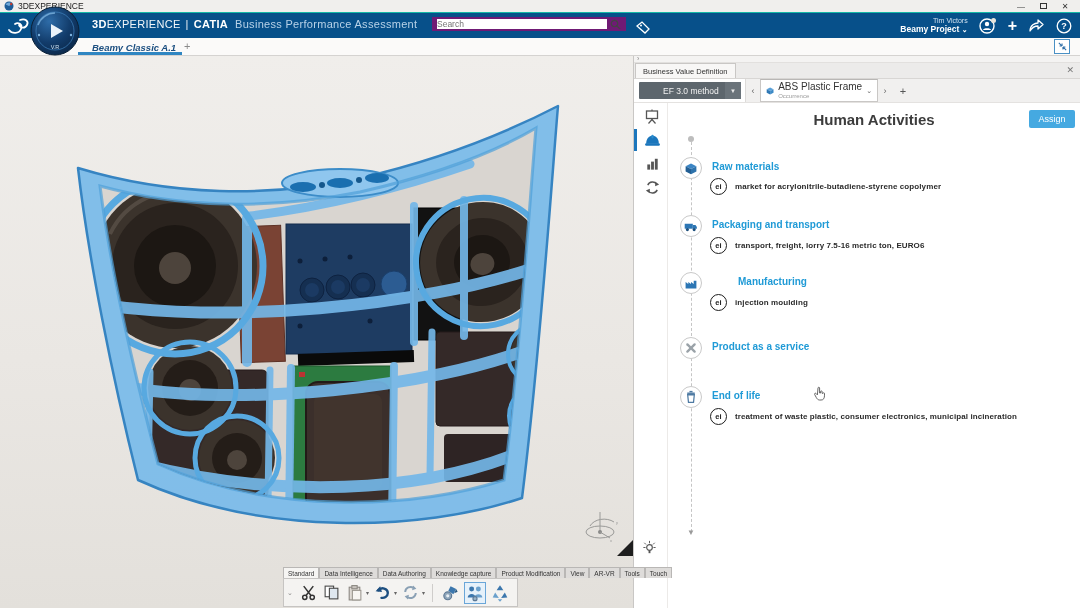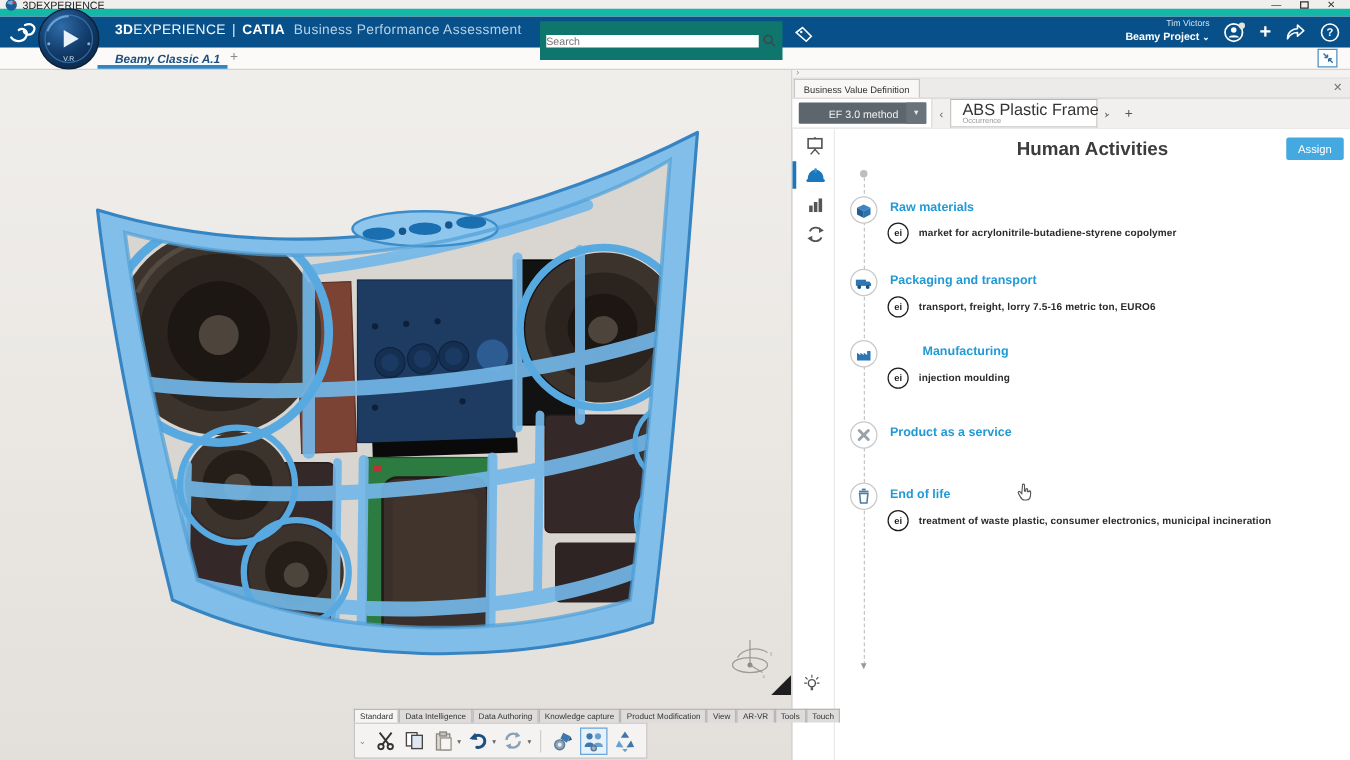--- a/index.html
+++ b/index.html
@@ -1,33 +1,33 @@
 <!DOCTYPE html>
 <html><head>
 <meta charset="utf-8">
 <style>
   * { margin:0; padding:0; box-sizing:border-box; }
   html,body { width:1080px; height:608px; font-family:"Liberation Sans", sans-serif; overflow:hidden; background:#e8e6e3; }
   .screen { position:relative; width:1080px; height:608px; background:#eceae7; overflow:hidden; }
 
   
-  .titlebar { position:absolute; left:0; top:0; width:1080px; height:13px; background:#f0efed; border-bottom:6px solid #14b8a6; display:flex; align-items:center; padding:0 4px; z-index:30; }
+  .titlebar { position:absolute; left:0; top:0; width:1080px; height:13px; background:#f0efed; border-bottom:1px solid #14b8a6; display:flex; align-items:center; padding:0 4px; z-index:30; }
   .titlebar .apptitle { font-size:8.5px; color:#222; margin-left:4px; }
   .win-controls { margin-left:auto; display:flex; }
   .win-btn { width:22px; height:12px; display:flex; align-items:center; justify-content:center; font-size:8px; color:#333; cursor:default; }
   .win-btn .maxbox { width:7px; height:6px; border:1px solid #333; display:block; }
 
   
   .appbar { position:absolute; left:0; top:13px; width:1080px; height:25px; background:#07508a; display:flex; align-items:center; color:#fff; z-index:20; }
   .brand { position:absolute; left:92px; top:5px; font-size:11px; letter-spacing:.3px; white-space:nowrap; }
   .brand b { font-weight:bold; }
   .brand .lite { font-weight:normal; opacity:.95; }
   .brand .sep { margin:0 5px; opacity:.9; }
   .brand .subtitle { font-size:11px; color:#b8d2e8; margin-left:7px; font-weight:normal; }
-  .searchbox { position:absolute; left:432px; top:4px; width:194px; height:31px; background:#0f766e; display:flex; align-items:center; padding:0 5px; }
+  .searchbox { position:absolute; left:432px; top:4px; width:194px; height:14px; background:#701a75; display:flex; align-items:center; padding:0 5px; }
   .searchbox input { border:none; outline:none; flex:1; font-size:8.5px; color:#333; font-family:"Liberation Sans",sans-serif; }
   .searchbox .mag { margin-left:3px; }
   .tag-icon { position:absolute; left:636px; top:8px; }
   .user-cluster { position:absolute; right:8px; top:0; height:25px; display:flex; align-items:center; gap:11px; }
   .user-text { text-align:right; line-height:1.15; }
   .user-text .u1 { font-size:7px; color:#cfe0ef; }
   .user-text .u2 { font-size:8.5px; color:#fff; font-weight:bold; }
   .user-text .chev { font-size:7px; }
   .bar-icon { display:flex; align-items:center; justify-content:center; }
   .plus-glyph { font-size:16px; font-weight:bold; color:#fff; line-height:1; }
@@ -55,21 +55,21 @@
   .panel-header { height:16px; background:#ecebea; border-bottom:1px solid #d8d6d4; display:flex; align-items:stretch; position:relative; }
   .panel-header .ptab { background:#f8f7f6; border:1px solid #c9c7c5; border-bottom:none; margin-left:1px; display:flex; align-items:center; padding:0 7px; font-size:7.5px; color:#333; }
   .panel-close { position:absolute; right:6px; top:2px; font-size:9px; color:#777; }
   .panel-toolrow { height:24px; background:#fff; border-bottom:1px solid #e4e2e0; display:flex; align-items:stretch; }
   .method-dd { margin:3px 4px 3px 5px; width:102px; background:#5d666d; color:#f2f2f2; font-size:8.5px; display:flex; align-items:center; padding-left:24px; border-radius:1px; }
   .method-dd .ddcaret { margin-left:auto; width:16px; align-self:stretch; background:#6a737a; display:flex; align-items:center; justify-content:center; font-size:6px; color:#e8e8e8; }
   .ctx-strip { flex:1; background:#f1f0ef; border-left:1px solid #dddbd9; display:flex; align-items:stretch; }
   .nav-chev { width:14px; display:flex; align-items:center; justify-content:center; font-size:9px; color:#666; }
   .ctx-tab { width:118px; background:#fff; border:1px solid #c9c7c5; border-top-color:#b9b7b5; display:flex; align-items:center; gap:4px; padding:0 5px; }
   .ctx-txt { line-height:1.05; flex:1; }
-  .ctx-txt .t { font-size:13px; color:#333; white-space:nowrap; }
+  .ctx-txt .t { font-size:10px; color:#333; white-space:nowrap; }
   .ctx-txt .s { font-size:6px; color:#9a9a9a; }
   .ctx-tab .dd { font-size:7px; color:#666; }
   .ctx-plus { width:22px; display:flex; align-items:center; justify-content:center; font-size:11px; color:#555; }
 
   .panel-body { position:relative; height:505px; display:flex; }
   .rail { position:relative; width:34px; border-right:1px solid #eceae8; }
   .rail-item { position:absolute; left:7px; width:22px; height:20px; display:flex; align-items:center; justify-content:center; }
   .rail-sel-bar { position:absolute; left:0; width:3px; background:#1b76bc; }
   .rail-bulb { position:absolute; left:7px; bottom:48px; }
 

